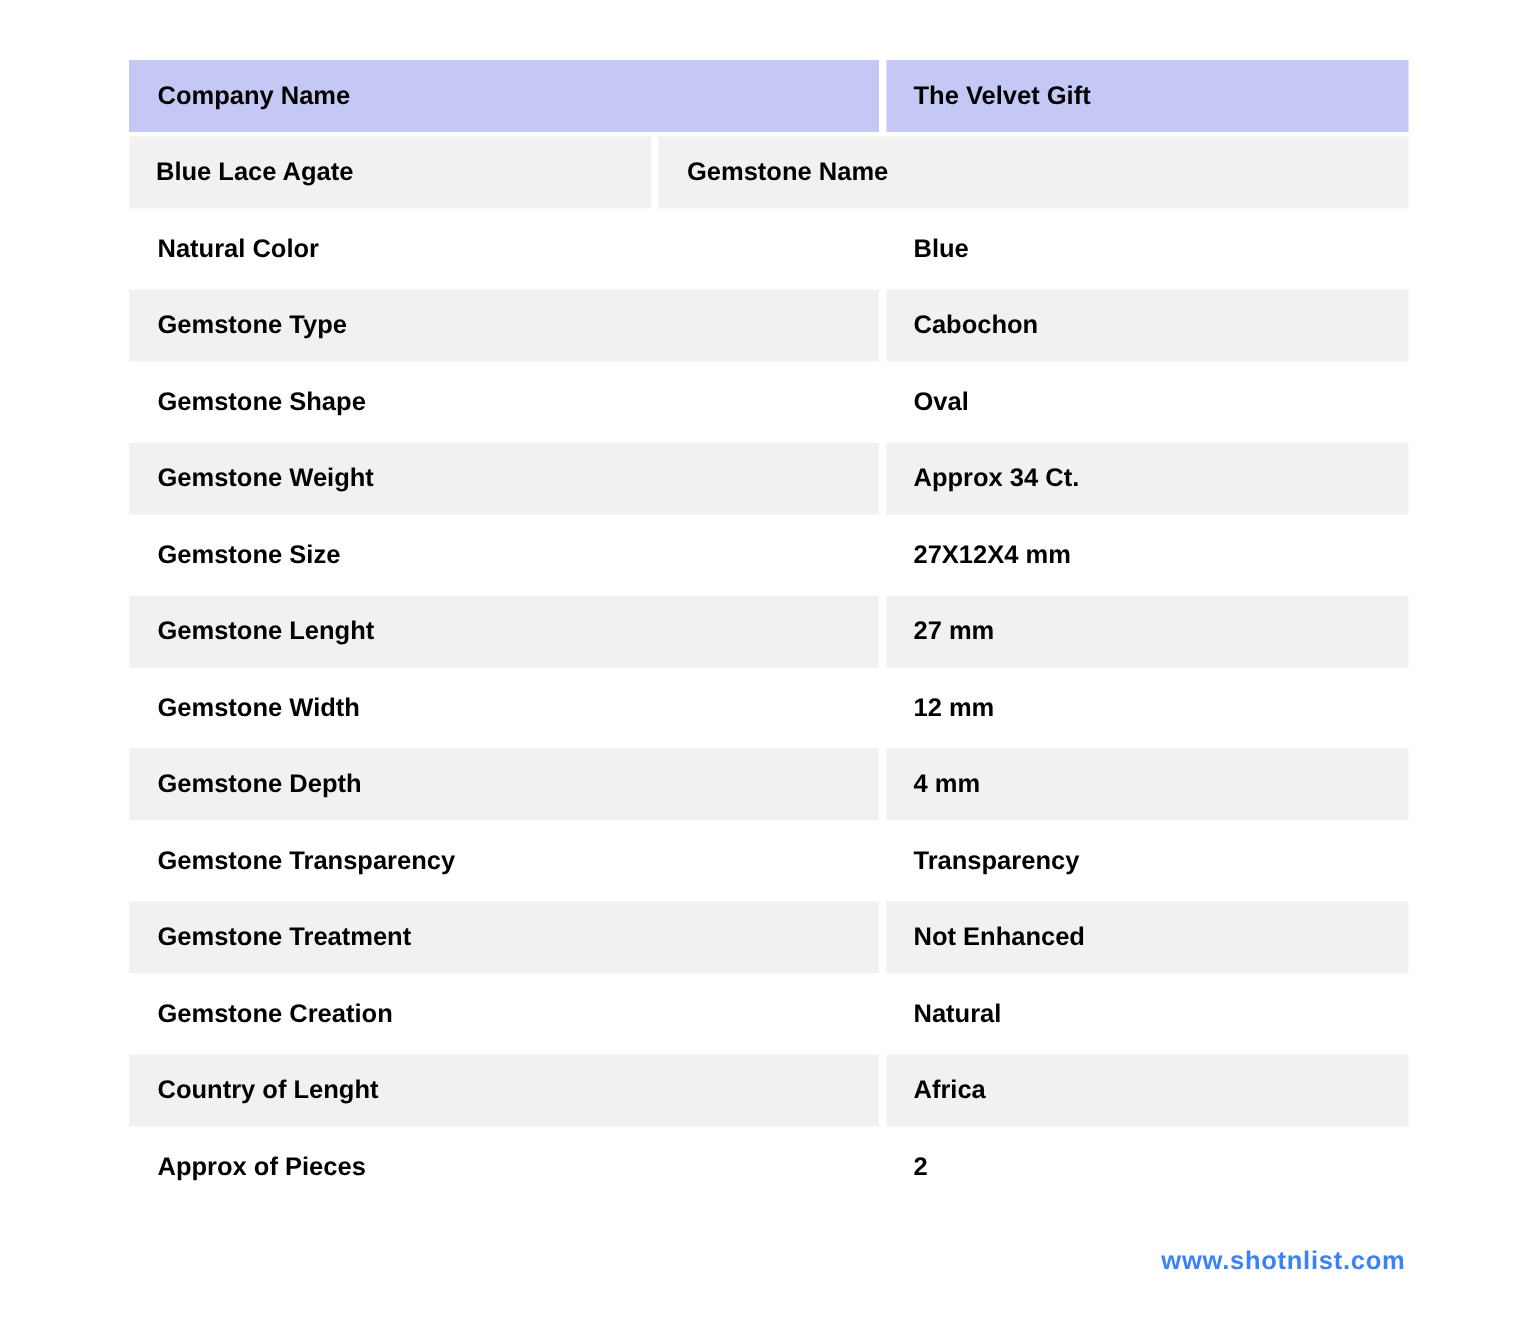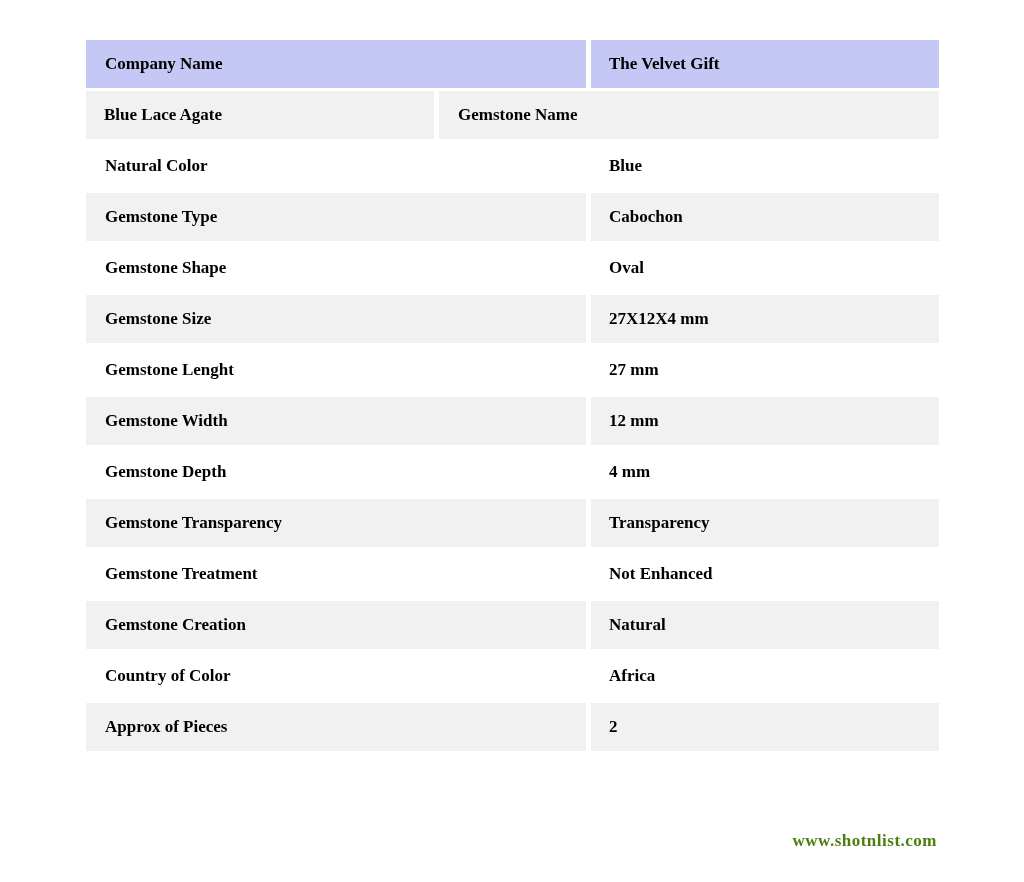--- a/index.html
+++ b/index.html
@@ -3,21 +3,21 @@
 <meta charset="utf-8">
 <style>
   * { margin: 0; padding: 0; box-sizing: border-box; }
   html, body { background: #ffffff; }
   .page {
     position: relative;
     width: 1024px;
     height: 882px;
     background: #ffffff;
     overflow: hidden;
-    font-family: Liberation Serif, serif;
+    font-family: Liberation Sans, sans-serif;
     text-align: center;
   }
   .spec-table {
     position: absolute;
     left: 86px;
     top: 40px;
     display: flex;
     flex-direction: column;
     row-gap: 3px;
   }
@@ -44,21 +44,21 @@
   }
   .spec-row.header-row .cell { background: #c5c8f4; }
   .spec-row:not(.header-row):nth-child(even) .cell { background: #f1f1f2; }
   .spec-row:not(.header-row):nth-child(odd) .cell { background: #ffffff; }
   .watermark {
     position: absolute;
     top: 831px;
     right: 87px;
     font-weight: bold;
     font-size: 17px;
-    color: #4d7c0f;
+    color: #3b82f6;
     letter-spacing: 0.5px;
   }
 </style>
 </head>
 <body>
 
 <div class="page">
 
   <div class="spec-table">
 
@@ -80,20 +80,24 @@
     <div class="spec-row">
       <div class="cell label-cell">Gemstone Type</div>
       <div class="cell value-cell">Cabochon</div>
     </div>
 
     <div class="spec-row">
       <div class="cell label-cell">Gemstone Shape</div>
       <div class="cell value-cell">Oval</div>
     </div>
 
+    <div class="spec-row">
+      <div class="cell label-cell">Gemstone Weight</div>
+      <div class="cell value-cell">Approx 34 Ct.</div>
+    </div>
 
     <div class="spec-row">
       <div class="cell label-cell">Gemstone Size</div>
       <div class="cell value-cell">27X12X4 mm</div>
     </div>
 
     <div class="spec-row">
       <div class="cell label-cell">Gemstone Lenght</div>
       <div class="cell value-cell">27 mm</div>
     </div>
@@ -117,21 +121,21 @@
       <div class="cell label-cell">Gemstone Treatment</div>
       <div class="cell value-cell">Not Enhanced</div>
     </div>
 
     <div class="spec-row">
       <div class="cell label-cell">Gemstone Creation</div>
       <div class="cell value-cell">Natural</div>
     </div>
 
     <div class="spec-row">
-      <div class="cell label-cell">Country of Color</div>
+      <div class="cell label-cell">Country of Lenght</div>
       <div class="cell value-cell">Africa</div>
     </div>
 
     <div class="spec-row">
       <div class="cell label-cell">Approx of Pieces</div>
       <div class="cell value-cell">2</div>
     </div>
 
   </div>
 

